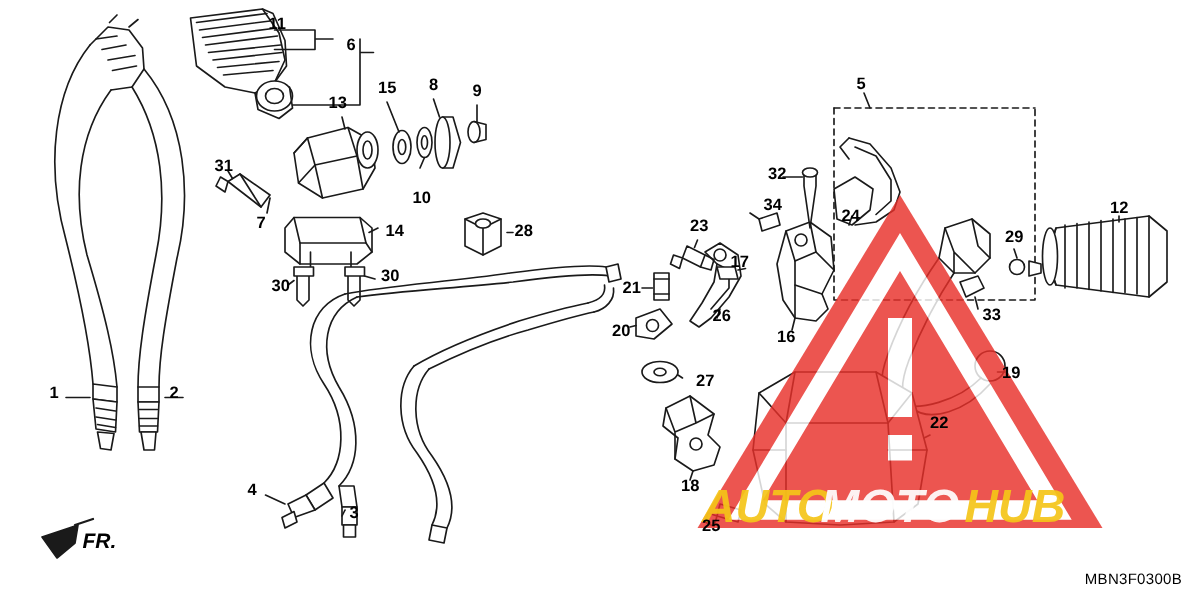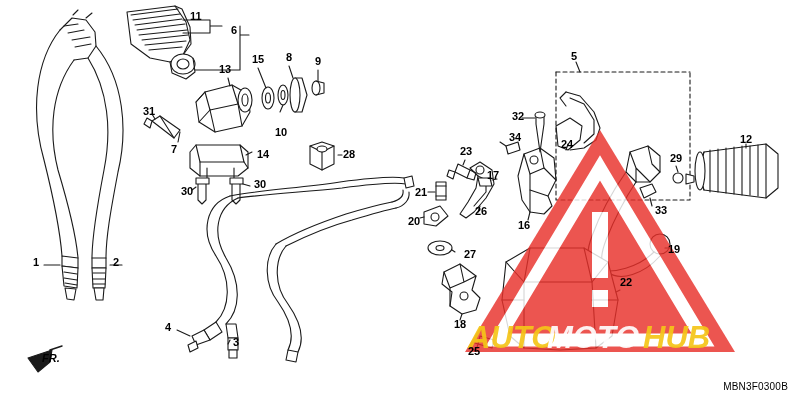--- a/index.html
+++ b/index.html
@@ -34,24 +34,24 @@
     position: absolute;
     right: 12px;
     bottom: 8px;
     font-family: "Liberation Sans", sans-serif;
     font-size: 10px;
     color: #000000;
     letter-spacing: 0.2px;
   }
   #fr-label {
     position: absolute;
-    left: 42px;
+    left: 55px;
     top: 352px;
     font-family: "Liberation Sans", sans-serif;
-    font-size: 11px;
+    font-size: 14px;
     font-weight: bold;
     font-style: italic;
     color: #000000;
   }
   #watermark {
     position: absolute;
     left: 0; top: 0;
     width: 800px;
     height: 400px;
     pointer-events: none;
@@ -325,21 +325,21 @@
   <div class="callout" style="left:33px;  top:257px;">1</div>
   <div class="callout" style="left:113px; top:257px;">2</div>
   <div class="callout" style="left:233px; top:337px;">3</div>
   <div class="callout" style="left:165px; top:322px;">4</div>
   <div class="callout" style="left:571px; top:51px;">5</div>
   <div class="callout" style="left:231px; top:25px;">6</div>
   <div class="callout" style="left:171px; top:144px;">7</div>
   <div class="callout" style="left:286px; top:52px;">8</div>
   <div class="callout" style="left:315px; top:56px;">9</div>
   <div class="callout" style="left:275px; top:127px;">10</div>
-  <div class="callout" style="left:190px; top:11px;">11</div>
+  <div class="callout" style="left:179px; top:11px;">11</div>
   <div class="callout" style="left:740px; top:134px;">12</div>
   <div class="callout" style="left:219px; top:64px;">13</div>
   <div class="callout" style="left:257px; top:149px;">14</div>
   <div class="callout" style="left:252px; top:54px;">15</div>
   <div class="callout" style="left:518px; top:220px;">16</div>
   <div class="callout" style="left:487px; top:170px;">17</div>
   <div class="callout" style="left:454px; top:319px;">18</div>
   <div class="callout" style="left:668px; top:244px;">19</div>
   <div class="callout" style="left:408px; top:216px;">20</div>
   <div class="callout" style="left:415px; top:187px;">21</div>

